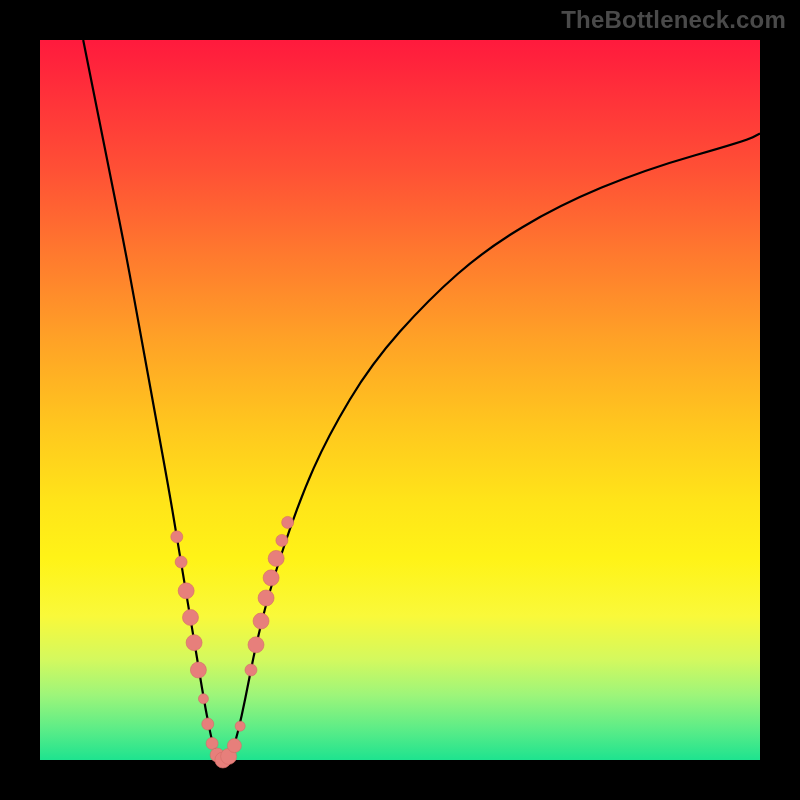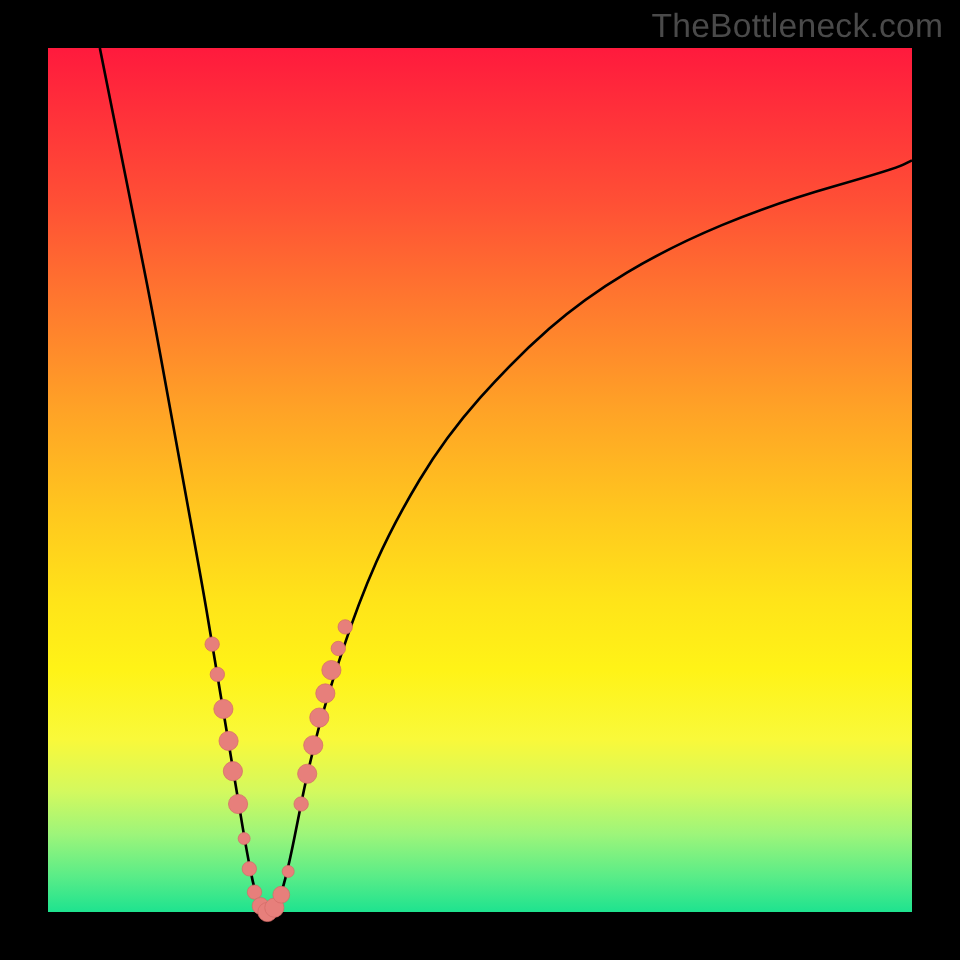--- a/index.html
+++ b/index.html
@@ -40,22 +40,22 @@
       #9df57a 91%,
       #58ec88 96%,
       #1ee38f 100%
     );
   }
   .watermark {
     position: absolute;
     top: 6px;
     right: 14px;
     color: #4a4a4a;
-    font-size: 28px;
-    font-weight: 400;
+    font-size: 24px;
+    font-weight: 700;
     letter-spacing: 0.2px;
     user-select: none;
   }
   svg.curve {
     position: absolute;
     left: 0;
     top: 0;
     width: 720px;
     height: 720px;
     overflow: visible;

